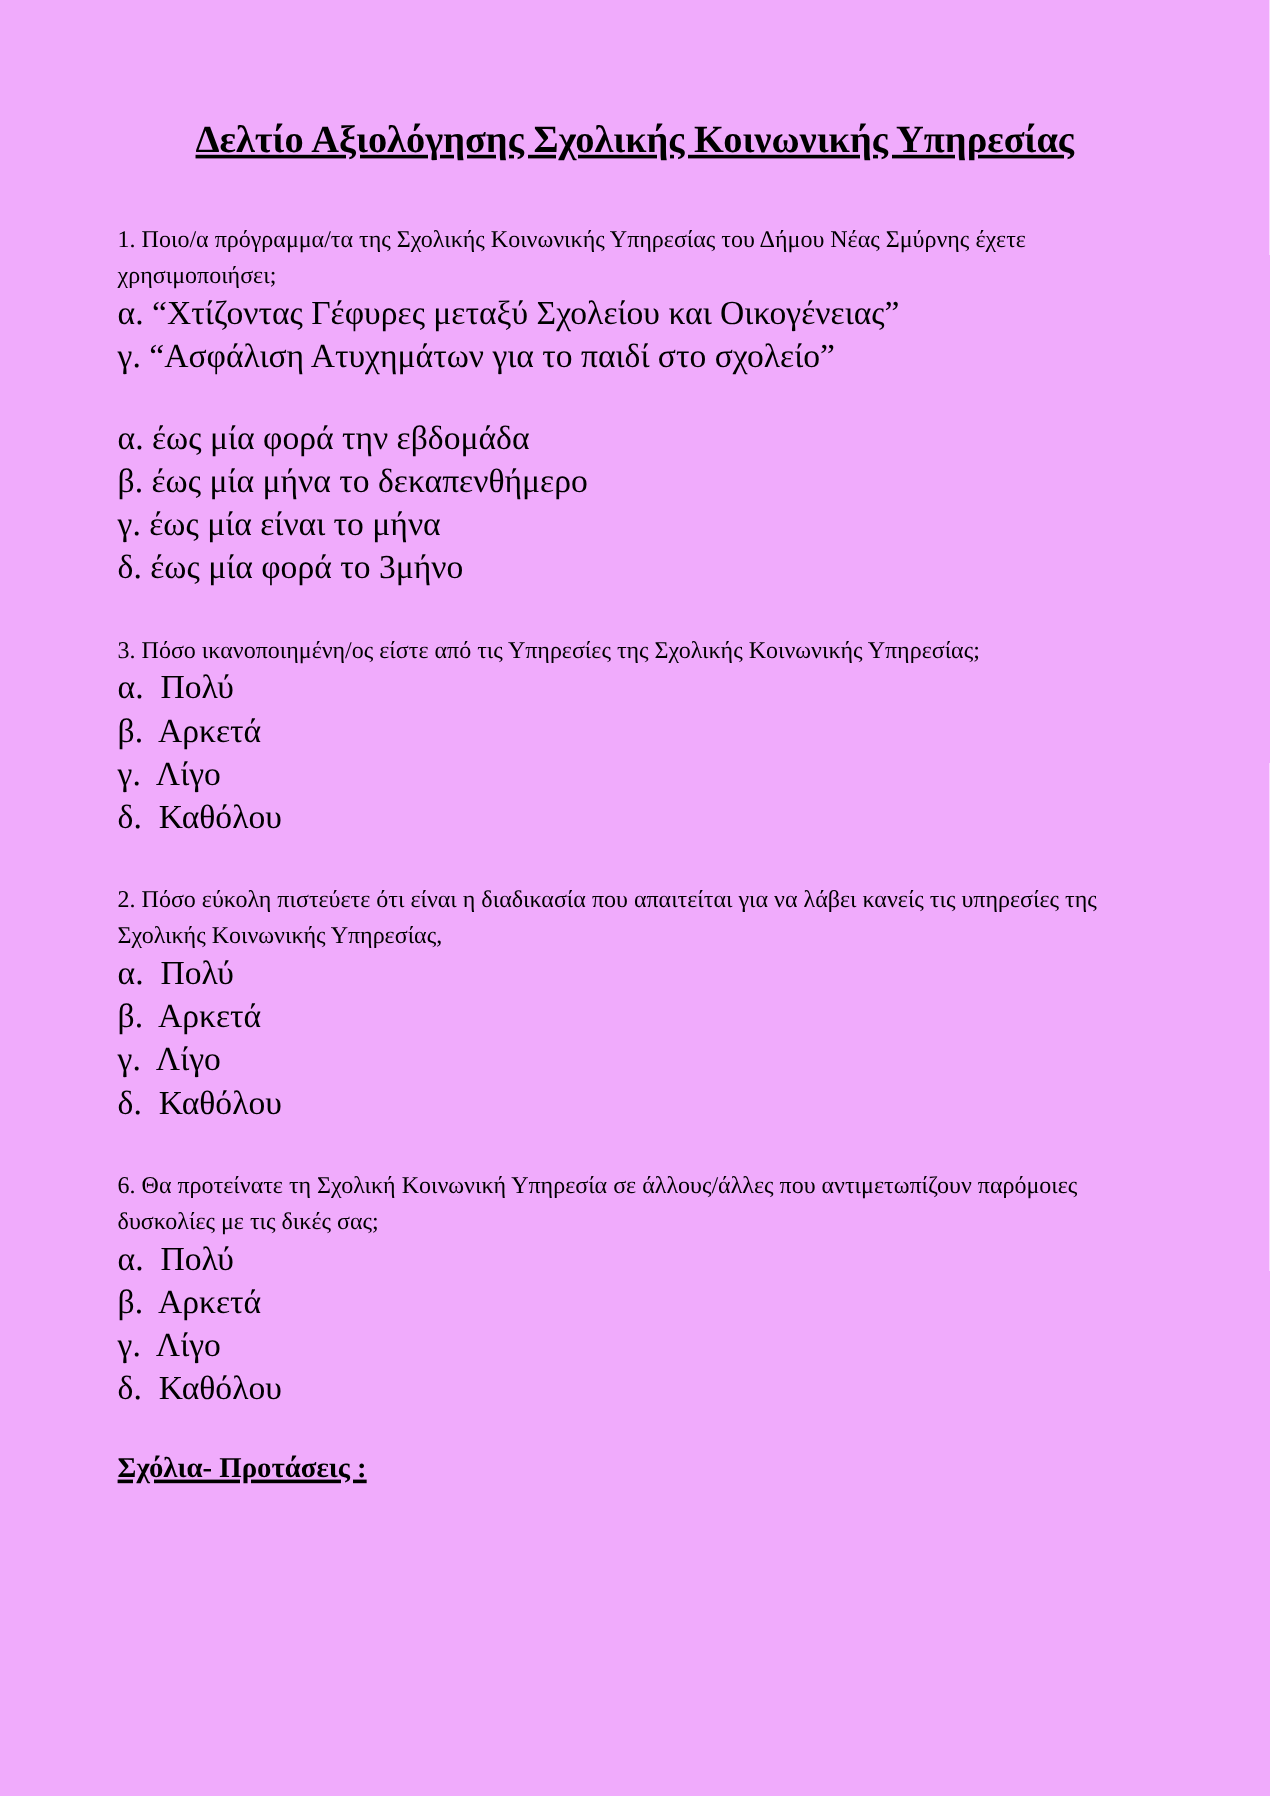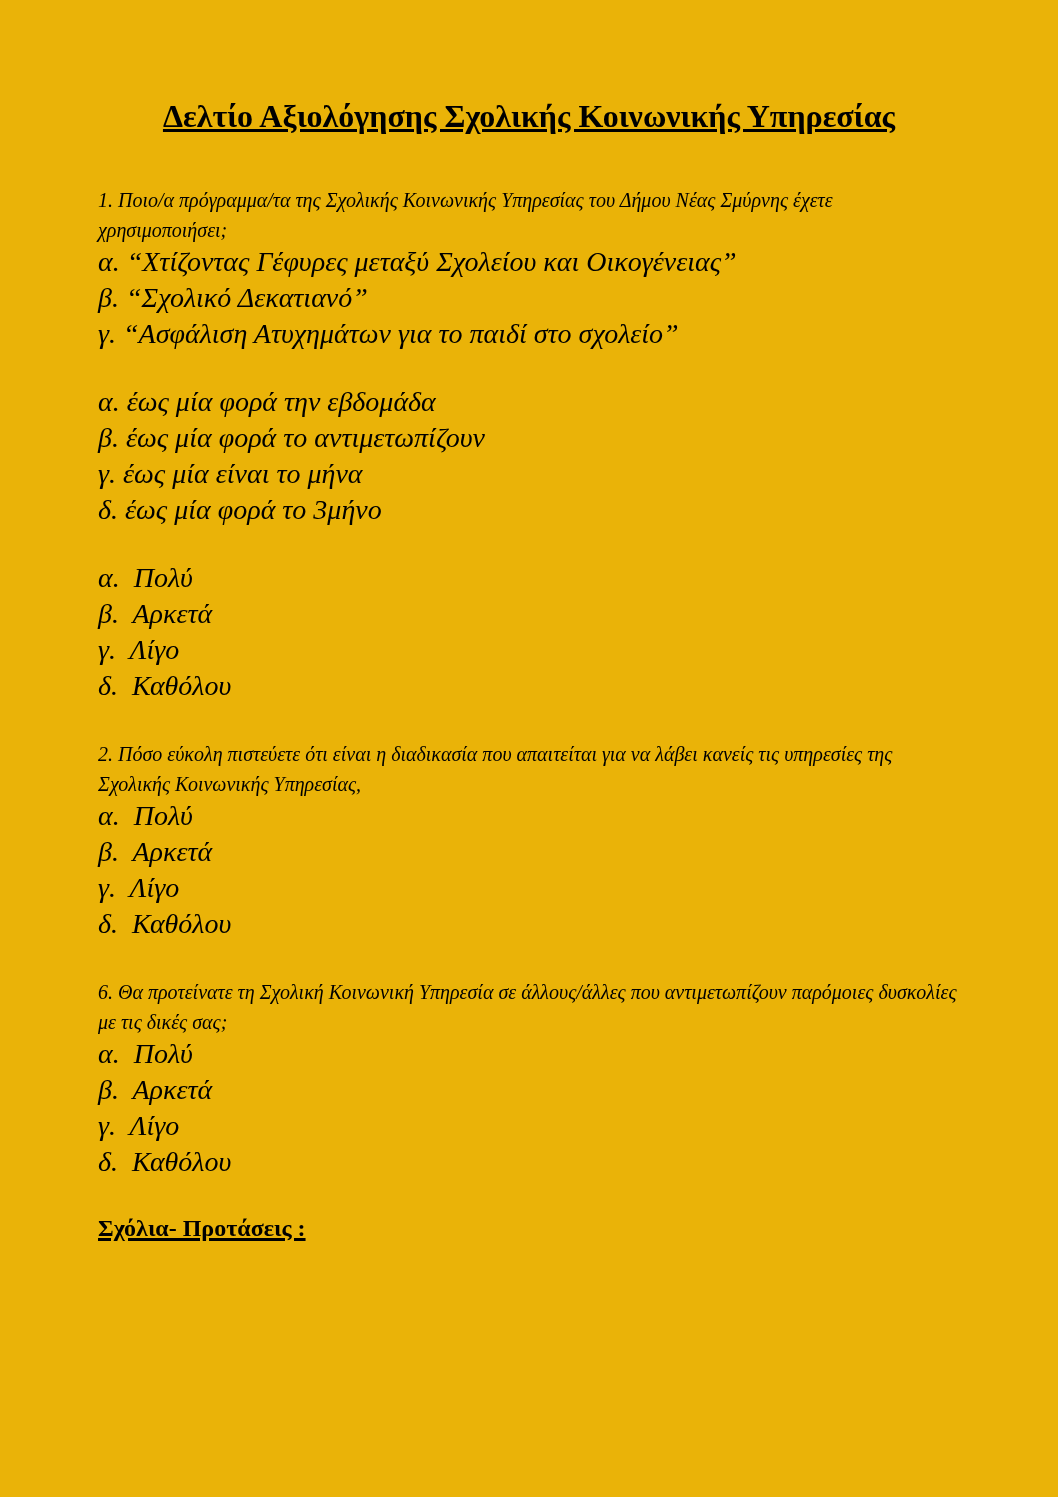--- a/index.html
+++ b/index.html
@@ -5,40 +5,39 @@
   html, body {
     margin: 0;
     padding: 0;
     background: #ffffff;
   }
   .page {
     position: relative;
     width: 1058px;
     height: 1497px;
     box-sizing: border-box;
-    background: #eab308;
+    background: #f0abfc;
     color: #000000;
     font-family: "Liberation Serif", "DejaVu Serif", serif;
     padding: 96px 98px 0 98px;
     overflow: hidden;
   }
   .doc-title {
     margin: 0;
     font-size: 32px;
     line-height: 40px;
     font-weight: bold;
     text-align: center;
     text-decoration: underline;
     text-decoration-thickness: 3px;
     text-underline-offset: 2px;
     white-space: pre-wrap;
   }
   .question-block {
     margin-top: 38px;
-    font-style: italic;
   }
   .question-block:first-child {
     margin-top: 49px;
   }
   .question {
     margin: 0;
     font-size: 20px;
     line-height: 30px;
     white-space: pre-wrap;
   }
@@ -65,30 +64,30 @@
 </head>
 <body>
 
 <div class="page">
   <h1 class="doc-title">Δελτίο Αξιολόγησης Σχολικής Κοινωνικής Υπηρεσίας</h1>
 
   <main>
       <div class="question-block">
         <p class="question">1. Ποιο/α πρόγραμμα/τα της Σχολικής Κοινωνικής Υπηρεσίας του Δήμου Νέας Σμύρνης έχετε χρησιμοποιήσει;</p>
         <p class="option first">α. “Χτίζοντας Γέφυρες μεταξύ Σχολείου και Οικογένειας”</p>
-        <p class="option">β. “Σχολικό Δεκατιανό”</p>
         <p class="option">γ. “Ασφάλιση Ατυχημάτων για το παιδί στο σχολείο”</p>
       </div>
       <div class="question-block">
         <p class="option first">α. έως μία φορά την εβδομάδα</p>
-        <p class="option">β. έως μία φορά το αντιμετωπίζουν</p>
+        <p class="option">β. έως μία μήνα το δεκαπενθήμερο</p>
         <p class="option">γ. έως μία είναι το μήνα</p>
         <p class="option">δ. έως μία φορά το 3μήνο</p>
       </div>
       <div class="question-block">
+        <p class="question">3. Πόσο ικανοποιημένη/ος είστε από τις Υπηρεσίες της Σχολικής Κοινωνικής Υπηρεσίας;</p>
         <p class="option first">α.  Πολύ</p>
         <p class="option">β.  Αρκετά</p>
         <p class="option">γ.  Λίγο</p>
         <p class="option">δ.  Καθόλου</p>
       </div>
       <div class="question-block">
         <p class="question">2. Πόσο εύκολη πιστεύετε ότι είναι η διαδικασία που απαιτείται για να λάβει κανείς τις υπηρεσίες της Σχολικής Κοινωνικής Υπηρεσίας,</p>
         <p class="option first">α.  Πολύ</p>
         <p class="option">β.  Αρκετά</p>
         <p class="option">γ.  Λίγο</p>

